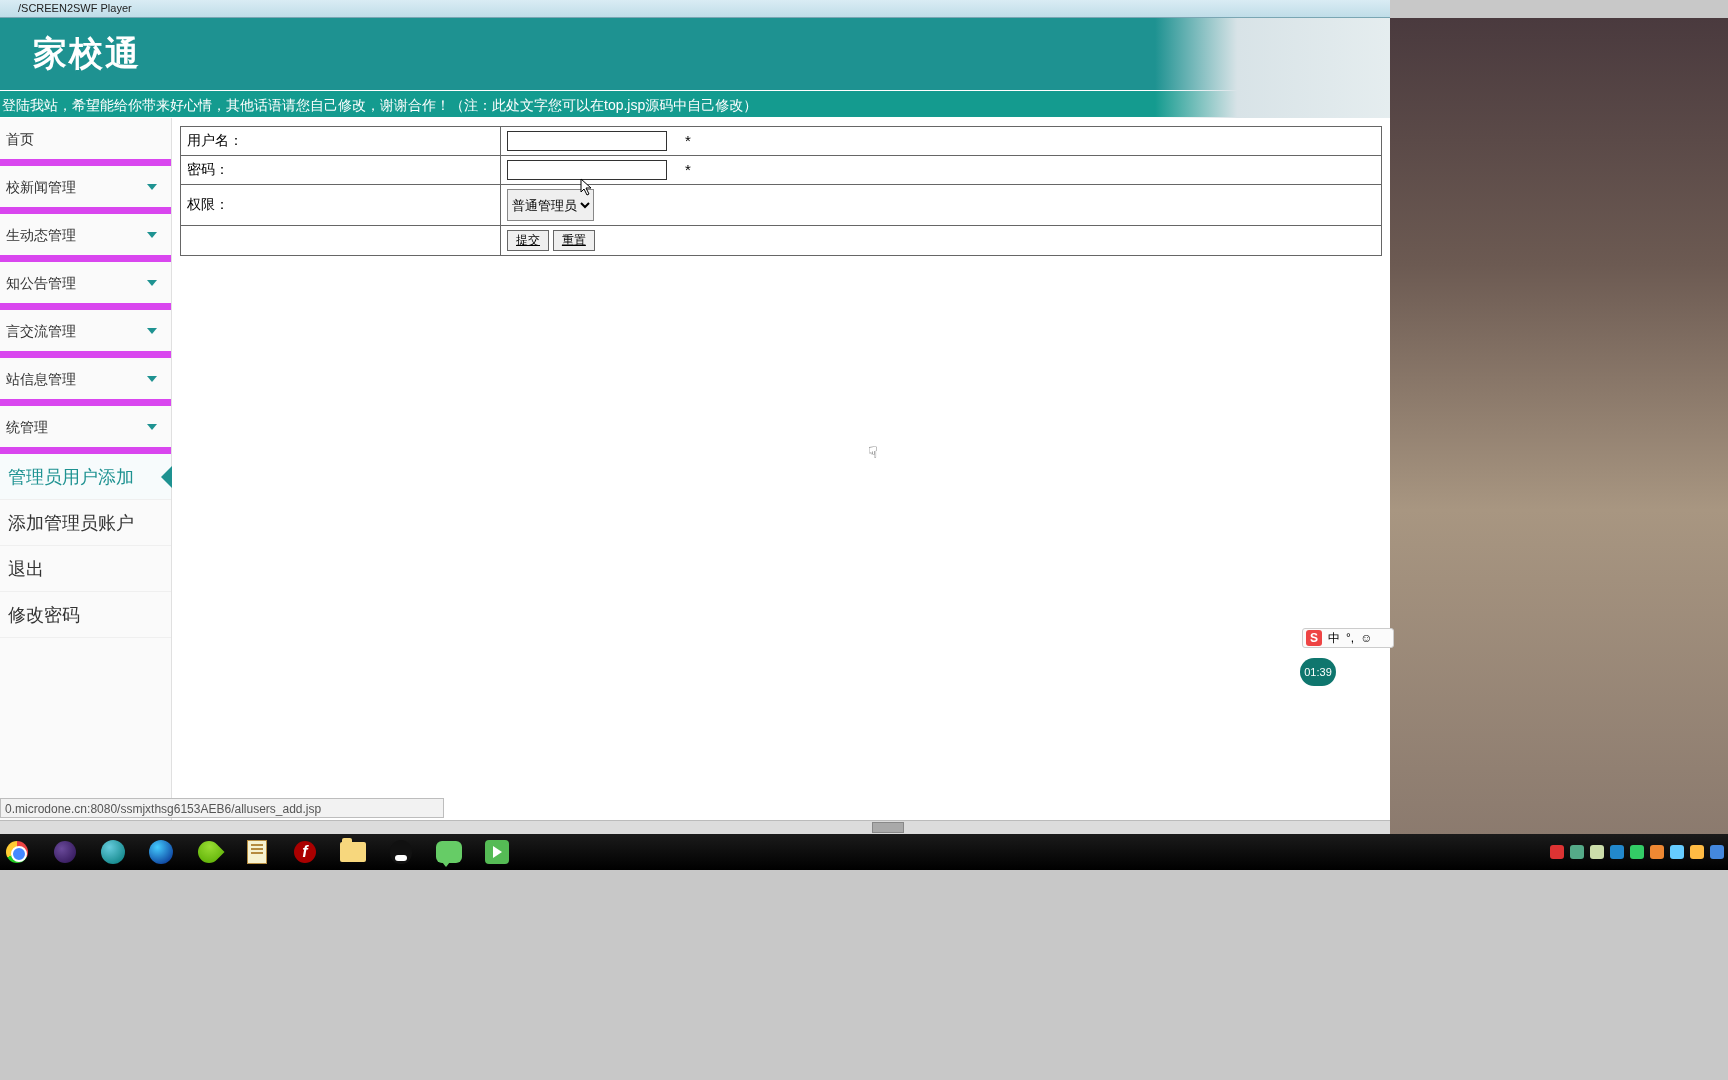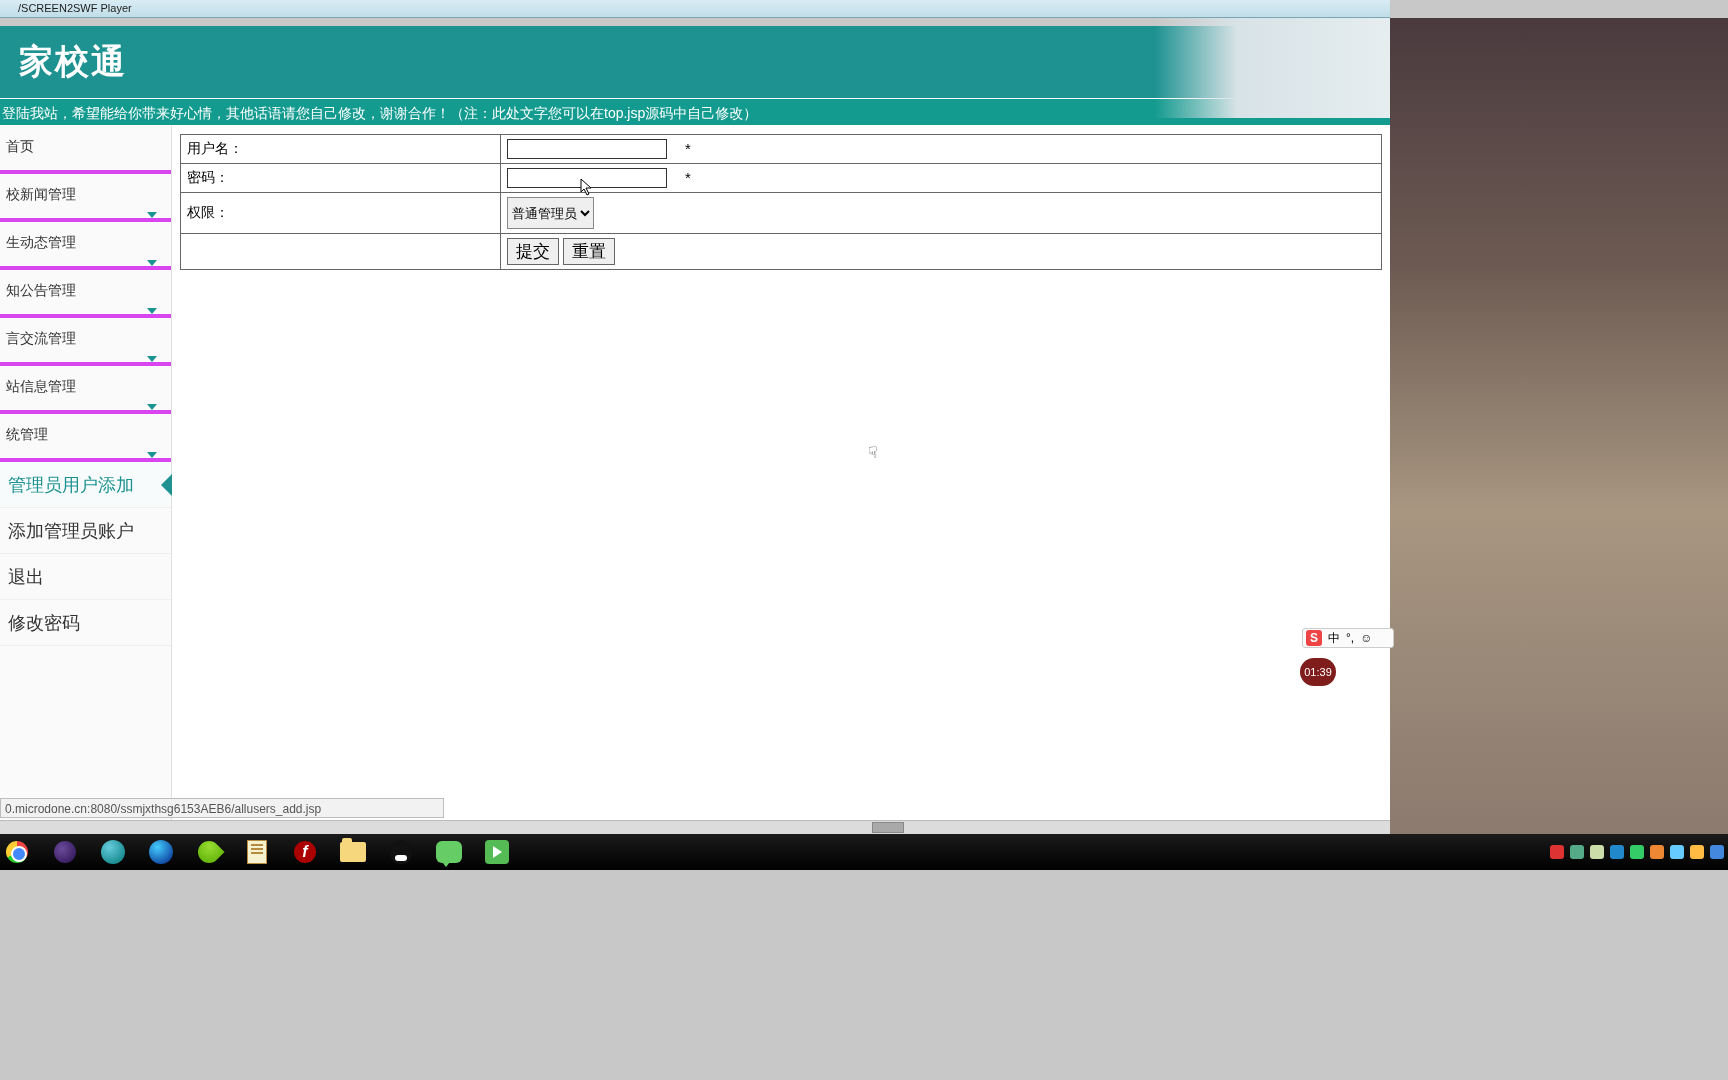--- a/index.html
+++ b/index.html
@@ -24,22 +24,21 @@
   }
   .app-area {
     width: 1390px;
     background: #fff;
   }
   .header {
     background: #1e9291;
     height: 72px;
     display: flex;
     align-items: center;
-    padding-left: 19px;
-    margin-top: 8px;
+    padding-left: 33px;
   }
   .header .brand {
     color: #fff;
     font-size: 34px;
     font-weight: 700;
     letter-spacing: 2px;
   }
   .banner {
     background: #149b8f;
     color: #fff;
@@ -68,27 +67,27 @@
   }
   .sidebar {
     width: 172px;
     border-right: 1px solid #e0e0e0;
     background: #fafafa;
   }
   .side-item {
     height: 48px;
     line-height: 48px;
     padding: 0 6px;
-    border-bottom: 4px solid #d946ef;
+    border-bottom: 7px solid #d946ef;
     color: #333;
     font-size: 14px;
     position: relative;
     cursor: pointer;
     display: flex;
-    align-items: flex-end;
+    align-items: center;
     justify-content: space-between;
   }
   .side-item .lbl { white-space: nowrap; }
   .caret {
     display: inline-block;
     width: 0; height: 0;
     border-left: 5px solid transparent;
     border-right: 5px solid transparent;
     border-top: 6px solid #1e9291;
     margin-right: 8px;
@@ -146,25 +145,26 @@
   }
   .star { margin-left: 14px; font-size: 15px; }
   .sel {
     border: 1px solid #888;
     font-size: 13px;
     height: 32px;
     font-family: inherit;
   }
   .btn {
     font-family: inherit;
-    font-size: 17px;
+    font-size: 12px;
     padding: 1px 8px;
     border: 1px solid #666;
     background: #efefef;
     cursor: pointer;
+    text-decoration: underline;
   }
   .statusbar {
     position: absolute;
     top: 798px;
     left: 0;
     width: 444px;
     height: 20px;
     line-height: 20px;
     background: #f2f2f2;
     border: 1px solid #bdbdbd;
@@ -258,21 +258,21 @@
     padding: 0 3px;
     font-size: 12px;
   }
   .ime-s {
     width:16px;height:16px;background:#e44;color:#fff;border-radius:3px;
     display:flex;align-items:center;justify-content:center;font-weight:700;
   }
   .timer-bubble{
     position:absolute; top:658px; left:1300px;
     width:36px;height:28px;border-radius:14px;
-    background:#7f1d1d;color:#fff;font-size:11px;
+    background:#0f766e;color:#fff;font-size:11px;
     display:flex;align-items:center;justify-content:center;
   }
   .cursor1{
     position:absolute; top:178px; left:580px; width:14px;height:18px;pointer-events:none;z-index:50;
   }
   .cursor1 svg{width:100%;height:100%;}
   .cursor2{
     position:absolute; top:443px; left:868px;
     font-size:16px; color:#555; pointer-events:none;
   }

